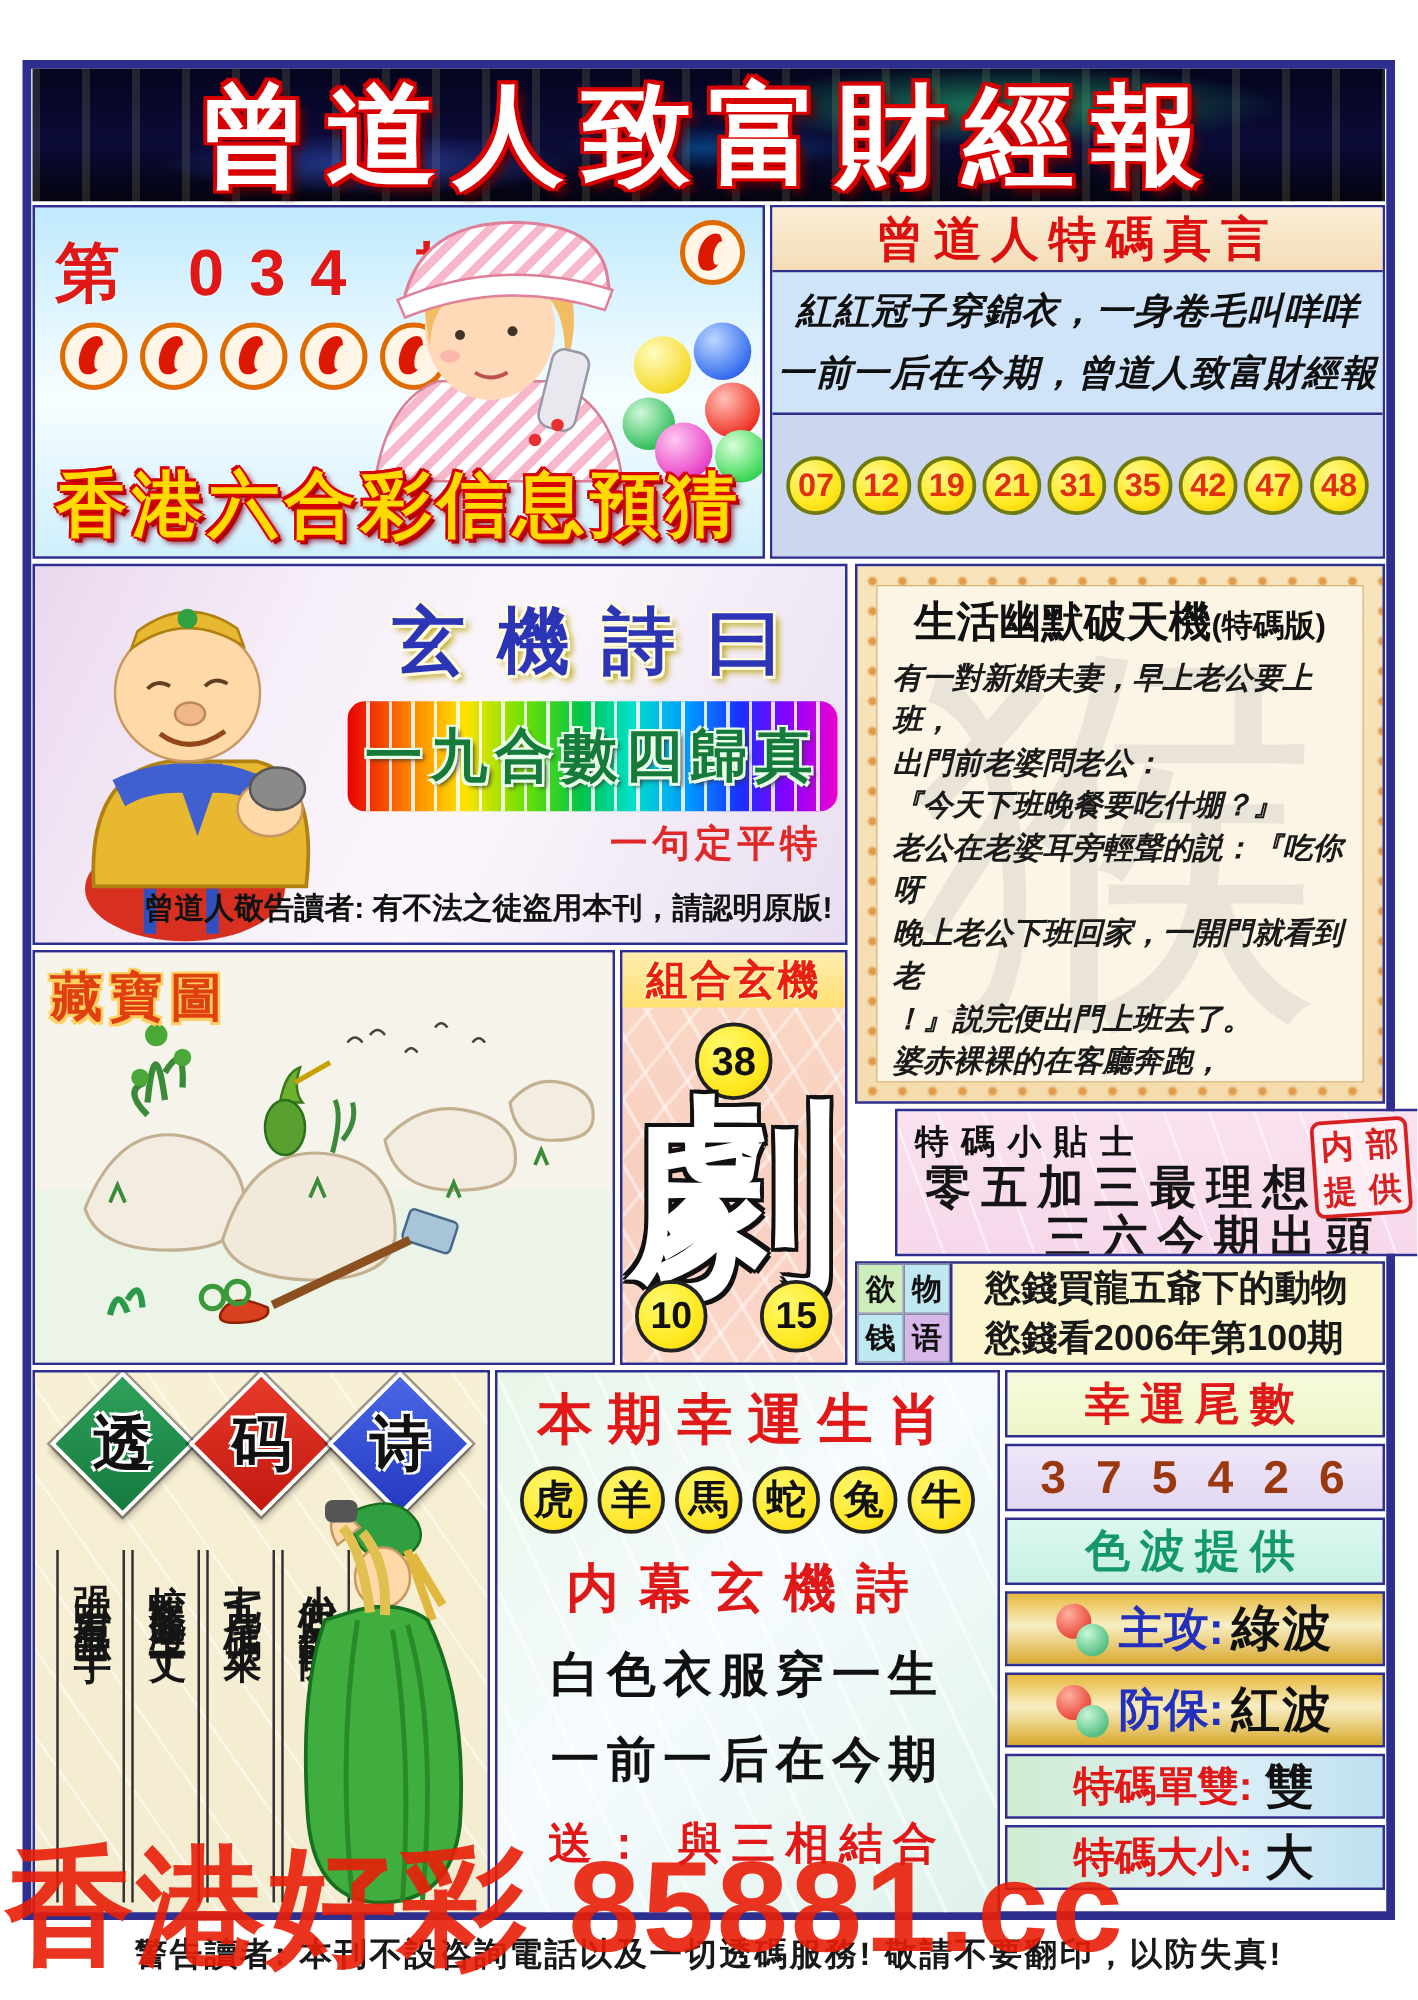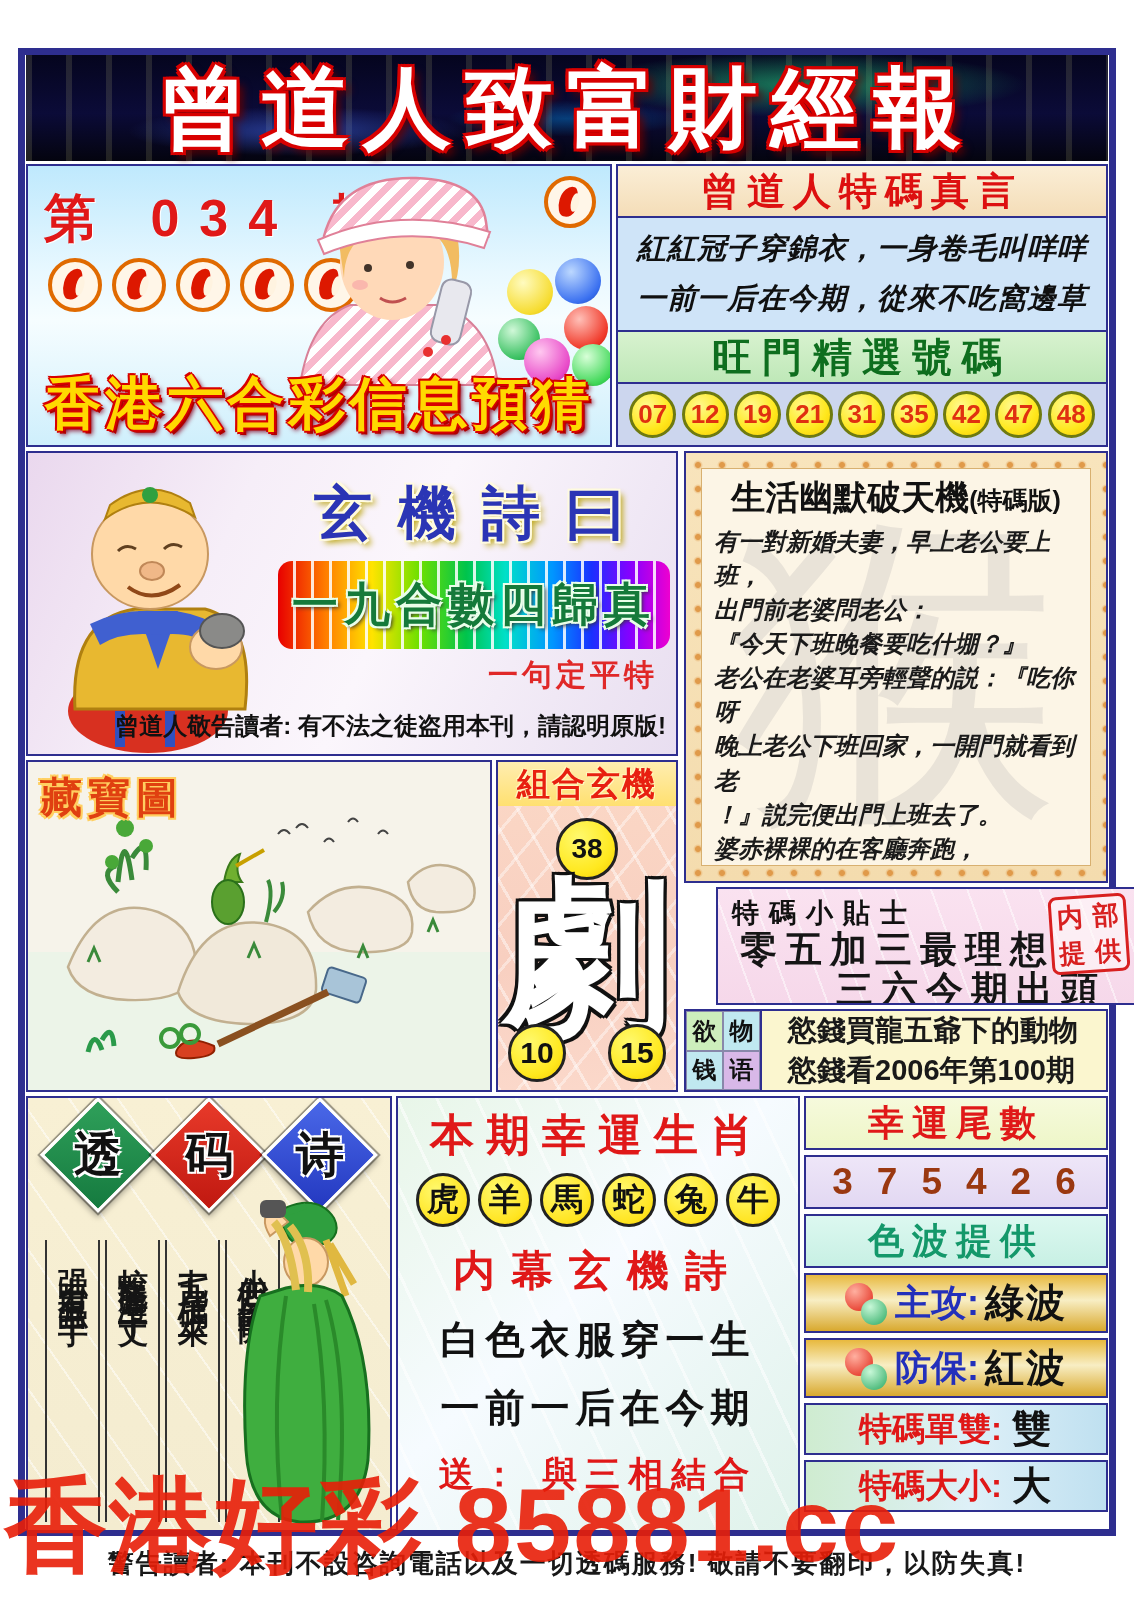--- a/index.html
+++ b/index.html
@@ -85,21 +85,21 @@
   .combo { position:absolute; left:496px; top:760px; width:182px; height:332px; border:2px solid #2e2e8f;
     background:
       repeating-linear-gradient(60deg, rgba(255,255,255,.45) 0 3px, transparent 3px 26px),
       repeating-linear-gradient(-50deg, rgba(255,255,255,.4) 0 3px, transparent 3px 30px),
       linear-gradient(180deg,#fbd8c6,#f8cfc0 60%,#fbd8ca); overflow:hidden; }
   .combo-header { height:44px; background:linear-gradient(180deg,#ffedb0,#ffe070);
     display:flex; align-items:center; justify-content:center; color:#e82010; font-size:33px; font-weight:900; letter-spacing:2px; white-space:nowrap;
     text-shadow:1px 1px 0 #fff8c0,-1px -1px 0 #fff8c0; }
   .combo-ball { width:62px; height:62px; border-radius:50%; border:3px solid #222;
     background:radial-gradient(circle at 35% 30%,#fff96e,#ffe81e 65%,#f2c800);
-    color:#111; font-size:28px; font-weight:900; display:flex; align-items:center; justify-content:center; }
+    color:#111; font-size:32px; font-weight:900; display:flex; align-items:center; justify-content:center; }
   .combo-top { position:absolute; left:50%; top:56px; transform:translateX(-50%); }
   .combo-char { position:absolute; left:50%; top:178px; transform:translate(-50%,-50%); margin-top:16px;
     font-family:"DejaVu Serif", serif; font-size:168px; font-weight:900; color:#fff; line-height:1;
     text-shadow:3px 0 0 #111,-3px 0 0 #111,0 3px 0 #111,0 -3px 0 #111,3px 3px 0 #111,-3px -3px 0 #111,3px -3px 0 #111,-3px 3px 0 #111; }
   .combo-b1 { position:absolute; left:10px; bottom:8px; width:58px; height:58px; font-size:30px; }
   .combo-b2 { position:absolute; right:10px; bottom:8px; width:58px; height:58px; font-size:30px; }
 
   
   .humor { position:absolute; left:684px; top:451px; width:424px; height:432px;
     padding:15px; background:
@@ -251,23 +251,22 @@
     <div class="ball" style="left:496px;top:172px;width:46px;height:46px;background:radial-gradient(circle at 35% 30%,#ffc8f0,#e848c8 70%,#a81890);"></div>
     <div class="ball" style="left:544px;top:178px;width:42px;height:42px;background:radial-gradient(circle at 35% 30%,#d8ffd8,#40d858 70%,#18a030);"></div>
 
     <div class="tl-subtitle">香港六合彩信息預猜</div>
   </div>
 
   <div class="tr-panel">
     <div class="tr-header">曾道人特碼真言</div>
     <div class="tr-verses">
         <div>紅紅冠子穿錦衣，一身卷毛叫咩咩</div>
-        <div>一前一后在今期，從來不吃窩邊草</div>
-      </div>
-    <div class="tr-band">旺門精選號碼</div>
+        <div>一前一后在今期，曾道人致富財經報</div>
+      </div>
     <div class="tr-numbers">
         <span class="num-ball">07</span>
         <span class="num-ball">12</span>
         <span class="num-ball">19</span>
         <span class="num-ball">21</span>
         <span class="num-ball">31</span>
         <span class="num-ball">35</span>
         <span class="num-ball">42</span>
         <span class="num-ball">47</span>
         <span class="num-ball">48</span>

